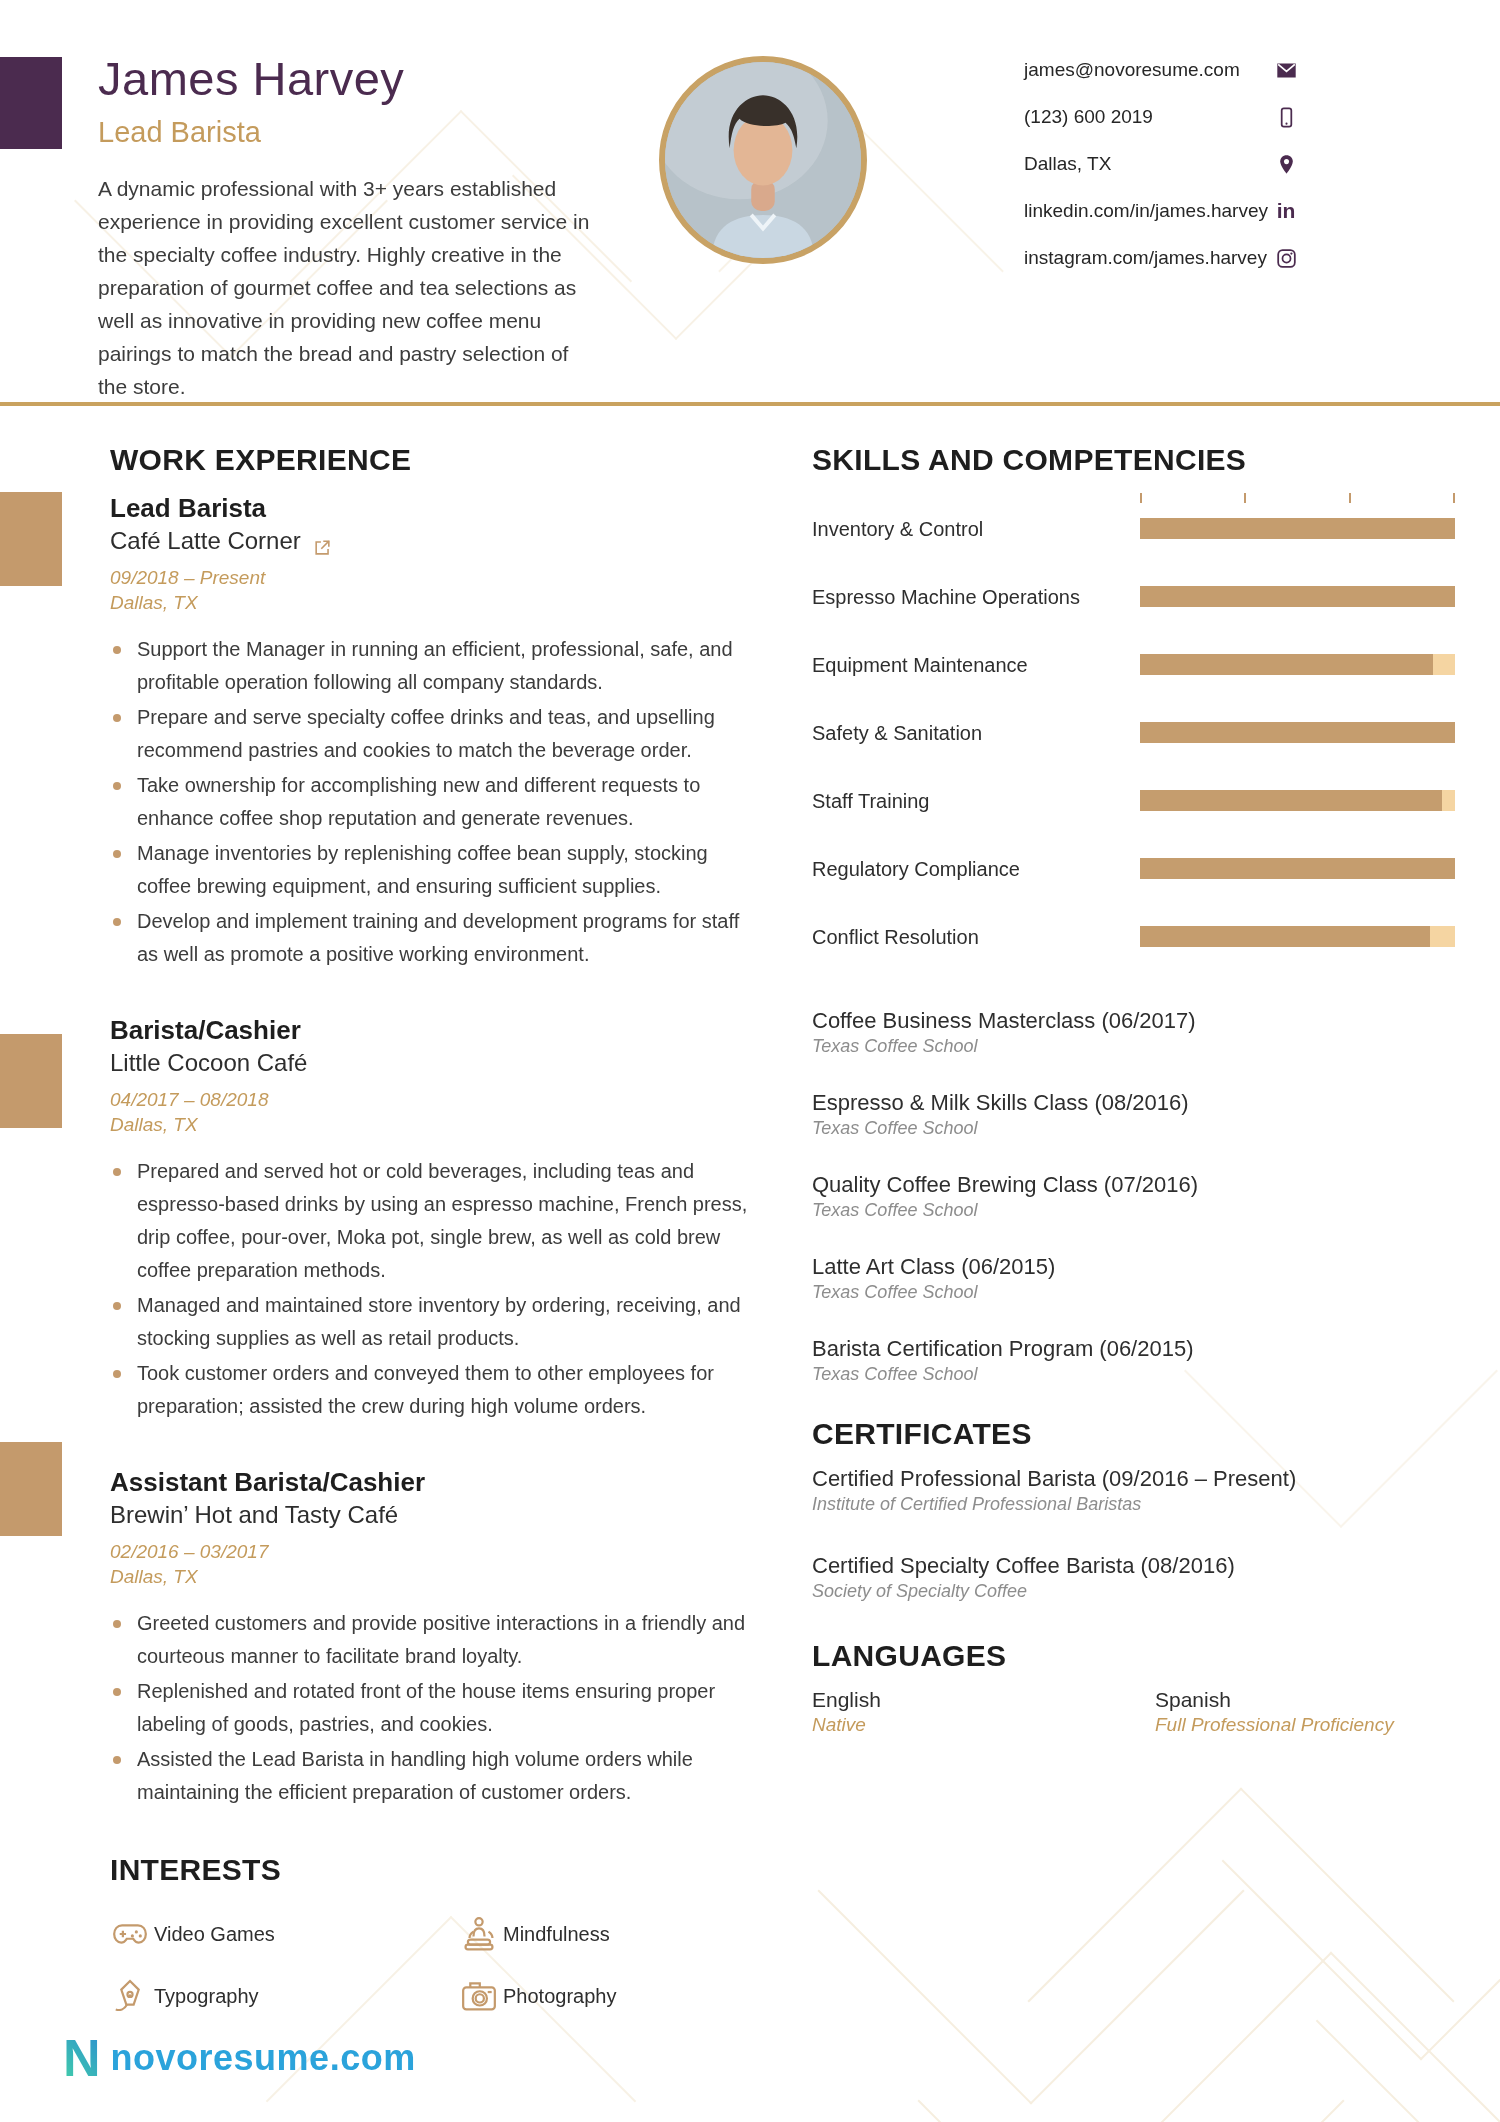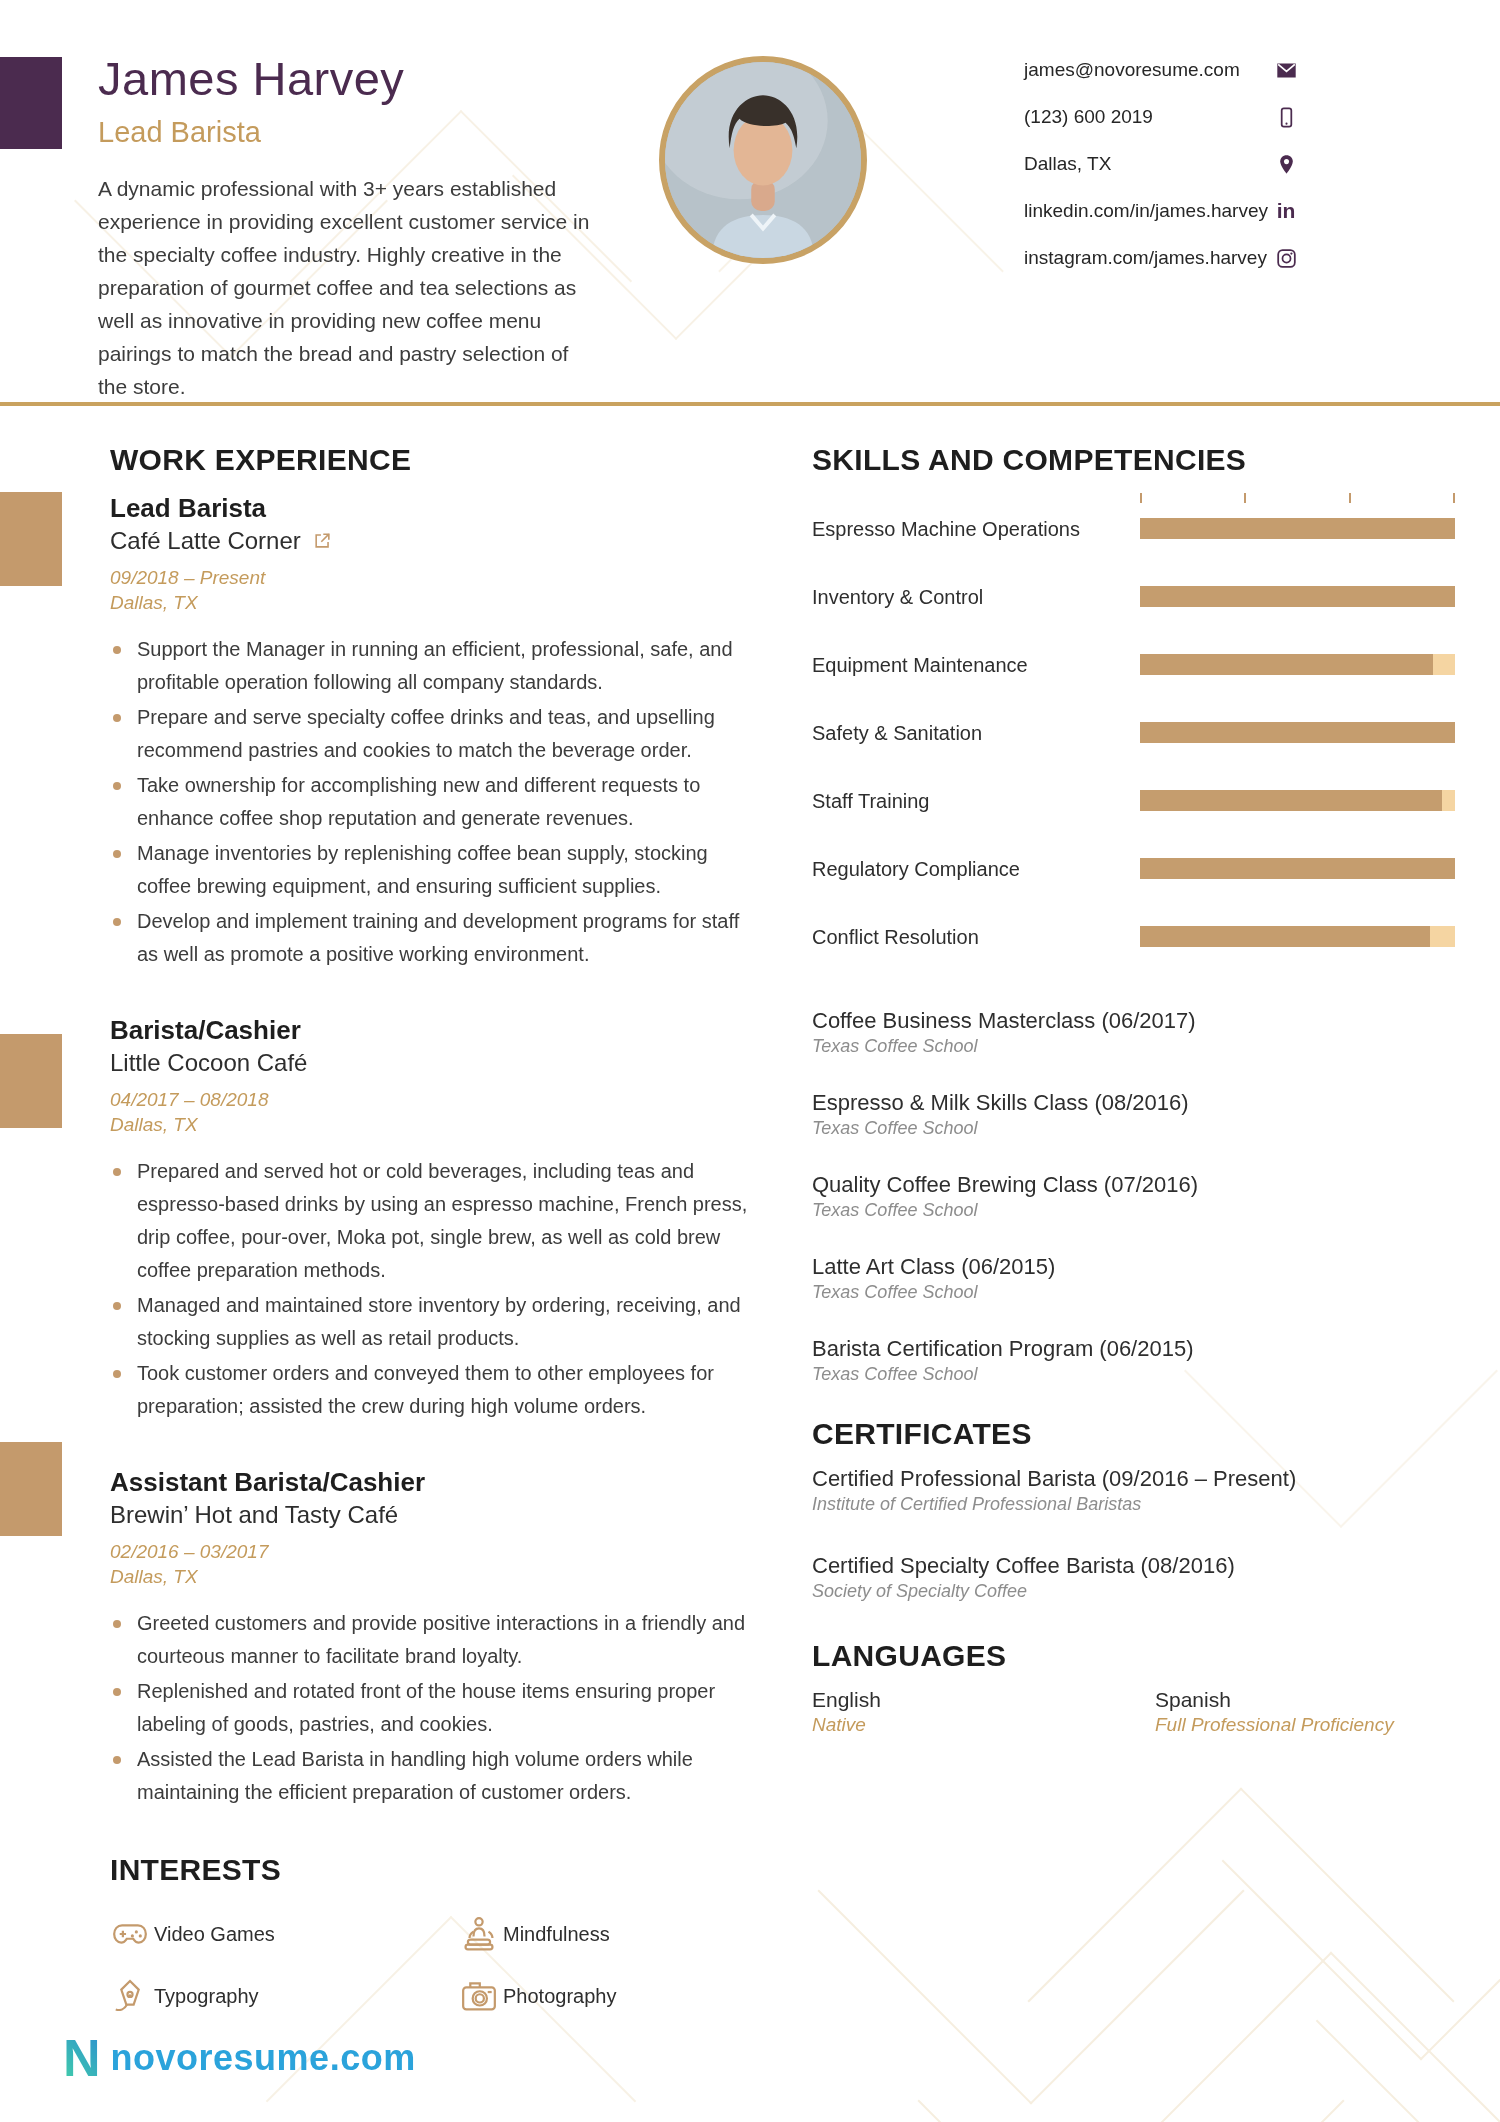--- a/index.html
+++ b/index.html
@@ -24,21 +24,21 @@
   .contact-icon svg{width:21px;height:21px;}
   .in-glyph{font-weight:bold;font-size:21px;color:#4b2b4f;line-height:22px;}
   
   .col-left{position:absolute;left:110px;top:443px;width:645px;}
   .col-right{position:absolute;left:812px;top:443px;width:643px;}
   h2.sec{margin:0;font-size:30px;line-height:34px;font-weight:800;color:#1e1e1e;letter-spacing:.3px;}
   
   .jobs{margin-top:16px;}
   .job{margin-bottom:44px;}
   .job-title{font-size:26px;line-height:31px;font-weight:700;color:#1e1e1e;}
-  .job-company{font-size:24px;line-height:33px;color:#2e2e2e;display:flex;align-items:center;gap:12px;}
+  .job-company{font-size:24px;line-height:33px;color:#2e2e2e;display:flex;align-items:flex-end;gap:12px;}
   .ext-icon svg{width:19px;height:19px;display:block;}
   .job-meta{display:flex;justify-content:space-between;margin-top:8px;font-size:19px;line-height:25px;font-style:italic;color:#c49b5c;flex-direction:column;}
   ul.bullets{list-style:none;margin:18px 0 0 0;padding:0;}
   ul.bullets li{position:relative;padding-left:27px;font-size:20px;line-height:33px;color:#3c3c3c;margin:0 0 2px 0;}
   ul.bullets li::before{content:"";position:absolute;left:3px;top:13px;width:8px;height:8px;border-radius:50%;background:#c49a6c;}
   
   .gold-tab{position:absolute;left:0;width:62px;height:94px;background:#c49a6c;}
   
   .ticks{margin:16px 0 0 auto;width:315px;height:10px;display:flex;justify-content:space-between;}
   .tick{width:2px;height:10px;background:#c49a6c;}
@@ -280,28 +280,28 @@
     <section class="col-right">
       <h2 class="sec">SKILLS AND COMPETENCIES</h2>
       <div class="ticks">
         <span class="tick"></span>
           <span class="tick"></span>
           <span class="tick"></span>
           <span class="tick"></span>
       </div>
       <div class="skills">
   <div class="skill-row">
+    <div class="skill-label">Inventory &amp; Control</div>
+    <div class="skill-bar">
+              <div class="skill-fill" style="width: 100%;"></div>
+            </div>
+  </div>
+
+  <div class="skill-row">
     <div class="skill-label">Espresso Machine Operations</div>
-    <div class="skill-bar">
-              <div class="skill-fill" style="width: 100%;"></div>
-            </div>
-  </div>
-
-  <div class="skill-row">
-    <div class="skill-label">Inventory &amp; Control</div>
     <div class="skill-bar">
               <div class="skill-fill" style="width: 100%;"></div>
             </div>
   </div>
 
   <div class="skill-row">
     <div class="skill-label">Equipment Maintenance</div>
     <div class="skill-bar">
               <div class="skill-fill" style="width: 93%;"></div>
             </div>

